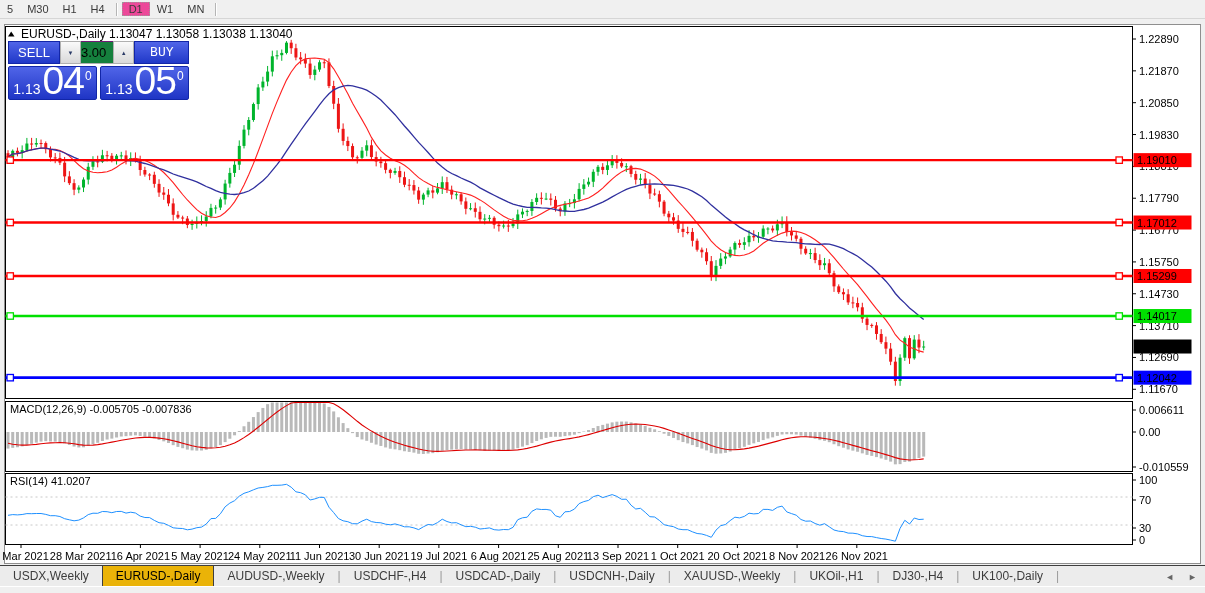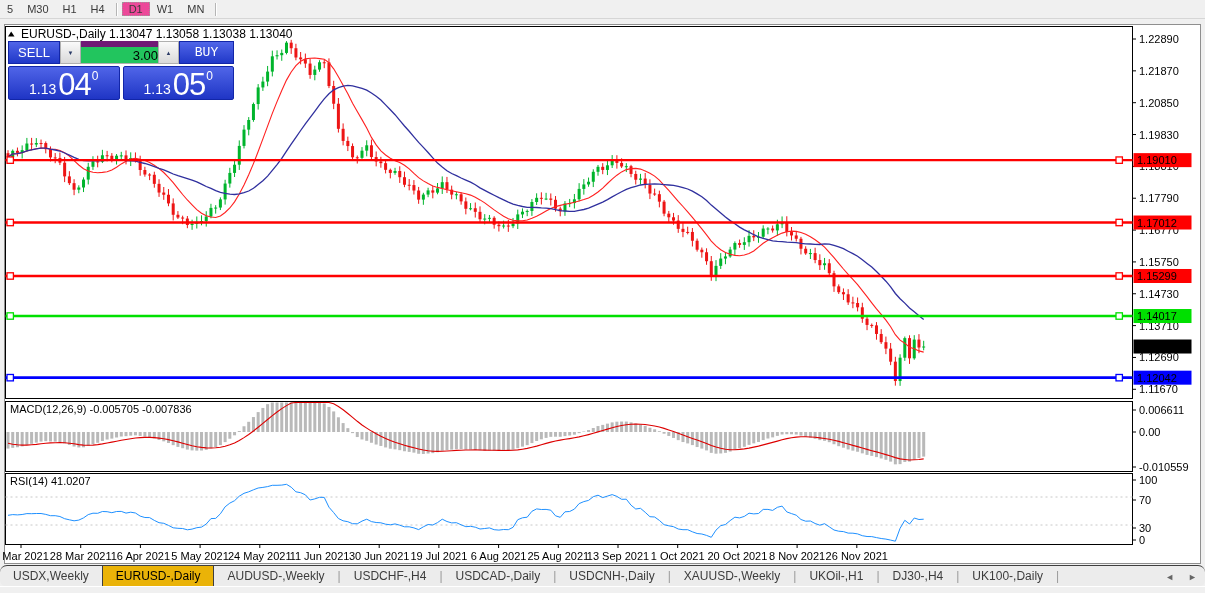--- a/index.html
+++ b/index.html
@@ -9,39 +9,39 @@
   .toolbar{position:absolute;left:0;top:0;width:1205px;height:18px;background:#f0f0f0;
            border-bottom:1px solid #d6d6d6;display:flex;align-items:center;font-size:11px;color:#3a3a3a;}
   .tf{padding:1px 7px;white-space:nowrap;}
   .tf.active{background:#ec4899;border:1px dotted #9a9a9a;padding:0 6px;}
   .tbsep{width:1px;height:13px;background:#b5b5b5;border-right:1px solid #ffffff;margin:0 4px;}
   
   #chart-svg{position:absolute;left:0;top:18px;}
   #chart-svg text{font-family:"Liberation Sans",sans-serif;font-size:11px;fill:#000;}
   #chart-svg text.hdr{font-size:12px;}
   
-  .trade-panel{position:absolute;left:8px;top:41px;width:226px;}
+  .trade-panel{position:absolute;left:8px;top:41px;width:181px;}
   .tp-row1{display:flex;height:23px;}
   .tp-btn{flex:0 0 50px;background:linear-gradient(#5065e8,#2038c8);color:#fff;font-size:13px;
           display:flex;align-items:center;justify-content:center;border:1px solid #1226a8;cursor:default;}
   .tp-buy{flex:0 0 53px;font-family:Liberation Mono, monospace;}
   .tp-spin{flex:0 0 19px;background:linear-gradient(#fafafa,#d9d9d9);border:1px solid #b0b0b0;
            display:flex;align-items:center;justify-content:center;}
   .spin-glyph{font-size:6px;color:#2a3a66;line-height:1;}
-  .tp-vol{flex:1;background:#22c55e;border-top:6px solid #701a75;border-bottom:1px solid #b0b0b0;
-          display:flex;align-items:center;justify-content:flex-end;font-size:13px;color:#000;}
+  .tp-vol{flex:1;background:#15803d;border-top:1px solid #701a75;border-bottom:1px solid #b0b0b0;
+          display:flex;align-items:center;justify-content:flex-end;padding-right:7px;font-size:13px;color:#000;}
   .tp-row2{display:flex;gap:3px;height:34px;margin-top:2px;}
   .qbox{flex:1;background:linear-gradient(#5065e8,#1f35c5);border:1px solid #1226a8;border-radius:2px;
         color:#fff;display:flex;align-items:flex-end;justify-content:center;padding-bottom:2px;cursor:default;}
   .q-small{font-size:14px;font-weight:normal;line-height:1.1;margin-right:2px;}
-  .q-big{font-size:31px;line-height:0.82;letter-spacing:-1px;}
+  .q-big{font-size:39px;line-height:0.82;letter-spacing:-1px;}
   .q-sup{font-size:12px;line-height:1;position:relative;top:-15px;margin-left:1px;}
   
   .tabbar{position:absolute;left:0;top:565px;width:1205px;height:21px;background:#ececec;
-          border-top:1px solid #3f3f3f;display:flex;align-items:stretch;font-size:12px;color:#3c3c3c;border-radius:7px;}
+          border-top:1px solid #3f3f3f;display:flex;align-items:stretch;font-size:12px;color:#3c3c3c;}
   .tab{padding:3px 13px 2px;white-space:nowrap;}
   .tab.active{background:#eab308;border:1px solid #3f3f3f;border-bottom:none;margin-top:-1px;color:#000;}
   .tabsep{padding:3px 0 2px;color:#999;}
   .tab-arrows{margin-left:auto;display:flex;align-items:center;gap:14px;padding-right:8px;color:#666;font-size:9px;}
   .bottom-strip{position:absolute;left:0;top:586px;width:1205px;height:7px;background:#f0f0f0;border-top:1px solid #fff;}
 </style>
 </head>
 <body>
 
 <div class="toolbar" id="toolbar">

